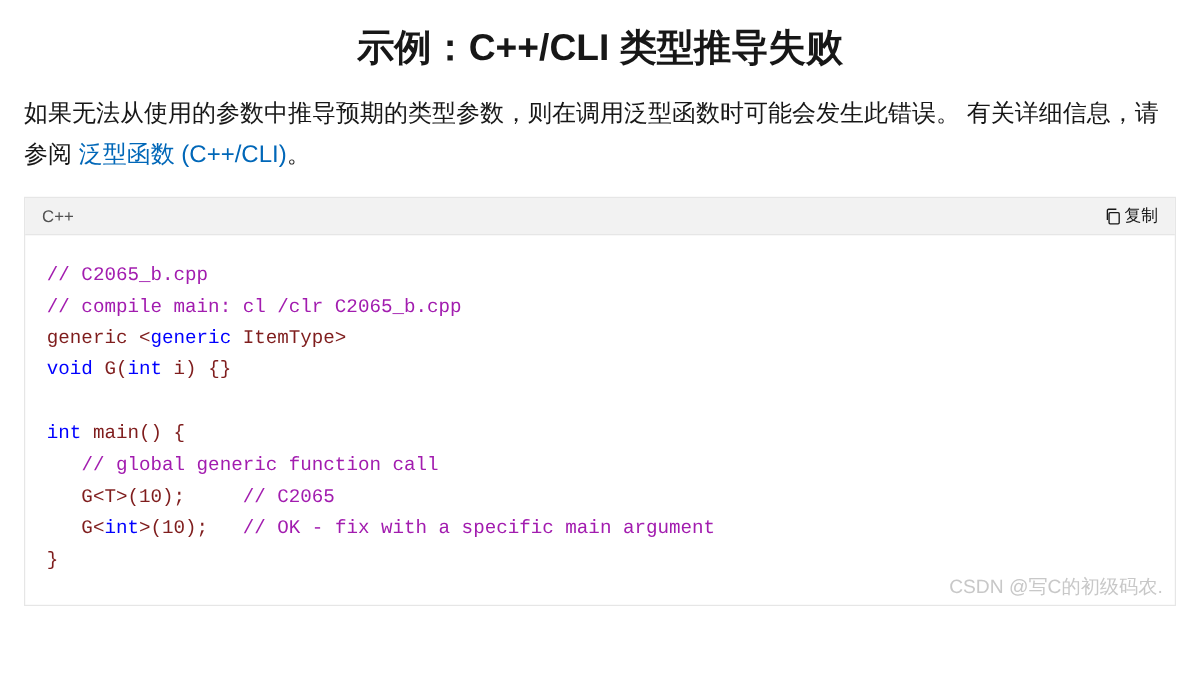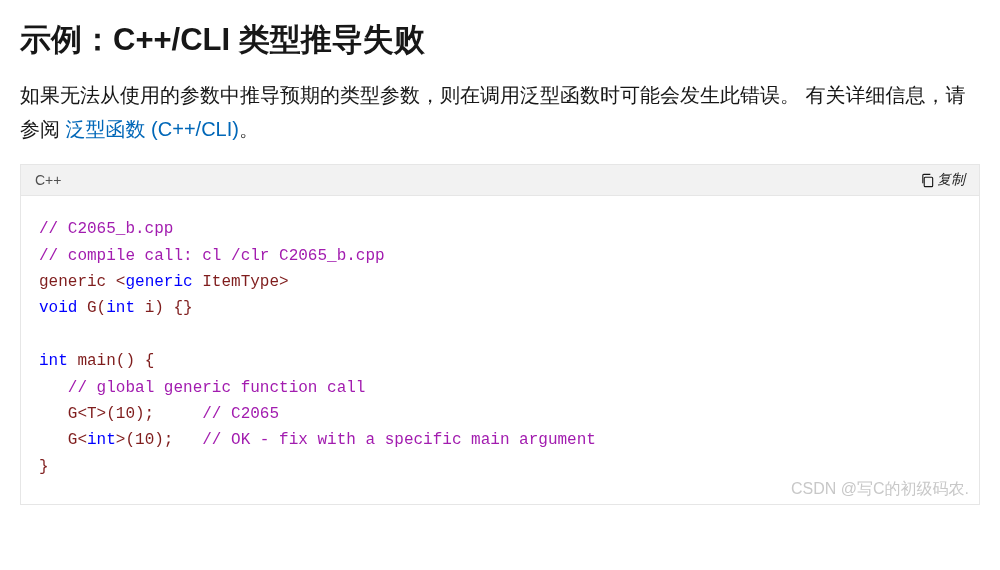--- a/index.html
+++ b/index.html
@@ -9,20 +9,21 @@
       font-family: "Segoe UI", "Microsoft YaHei", Arial, sans-serif;
       color: #171717;
       background: #fff;
       width: 1000px;
     }
     h2 {
       font-size: 31px;
       font-weight: 700;
       margin: 0 0 18px 0;
       line-height: 1.3;
+      text-align: center;
     }
     .para {
       font-size: 20px;
       line-height: 1.7;
       margin: 0 0 18px 0;
       color: #171717;
     }
     .para a {
       color: #0067b8;
       text-decoration: none;
@@ -42,21 +43,20 @@
       font-size: 14px;
       color: #505050;
     }
     .copy-btn {
       display: flex;
       align-items: center;
       gap: 2px;
       cursor: pointer;
       color: #171717;
       font-size: 14px;
-      font-style: italic;
     }
     .copy-icon {
       width: 15px;
       height: 15px;
       display: inline-block;
     }
     pre {
       margin: 0;
       padding: 20px 18px 24px 18px;
       font-family: "Consolas", "Courier New", monospace;
@@ -95,21 +95,21 @@
       <span class="copy-icon">
         <svg viewBox="0 0 16 16" width="15" height="15" fill="none" stroke="#171717" stroke-width="1.2">
           <rect x="4.5" y="4.5" width="9" height="10" rx="1"></rect>
           <path d="M3 11 V2.5 A1 1 0 0 1 4 1.5 H11"></path>
         </svg>
       </span>
       <span>复制</span>
     </span>
   </div>
   <pre id="code-content"><span class="tok-comment">// C2065_b.cpp</span>
-<span class="tok-comment">// compile call: cl /clr C2065_b.cpp</span>
+<span class="tok-comment">// compile main: cl /clr C2065_b.cpp</span>
 <span class="tok-plain">generic &lt;</span><span class="tok-keyword">generic</span><span class="tok-plain"> ItemType&gt;</span>
 <span class="tok-keyword">void</span><span class="tok-plain"> G(</span><span class="tok-keyword">int</span><span class="tok-plain"> i) {}</span>
 
 <span class="tok-keyword">int</span><span class="tok-plain"> main() {</span>
 <span class="tok-plain">   </span><span class="tok-comment">// global generic function call</span>
 <span class="tok-plain">   G&lt;T&gt;(</span><span class="tok-plain">10</span><span class="tok-plain">);     </span><span class="tok-comment">// C2065</span>
 <span class="tok-plain">   G&lt;</span><span class="tok-keyword">int</span><span class="tok-plain">&gt;(</span><span class="tok-plain">10</span><span class="tok-plain">);   </span><span class="tok-comment">// OK - fix with a specific main argument</span>
 <span class="tok-plain">}</span></pre>
   <div class="watermark">CSDN @写C的初级码农.</div>
 </div>

